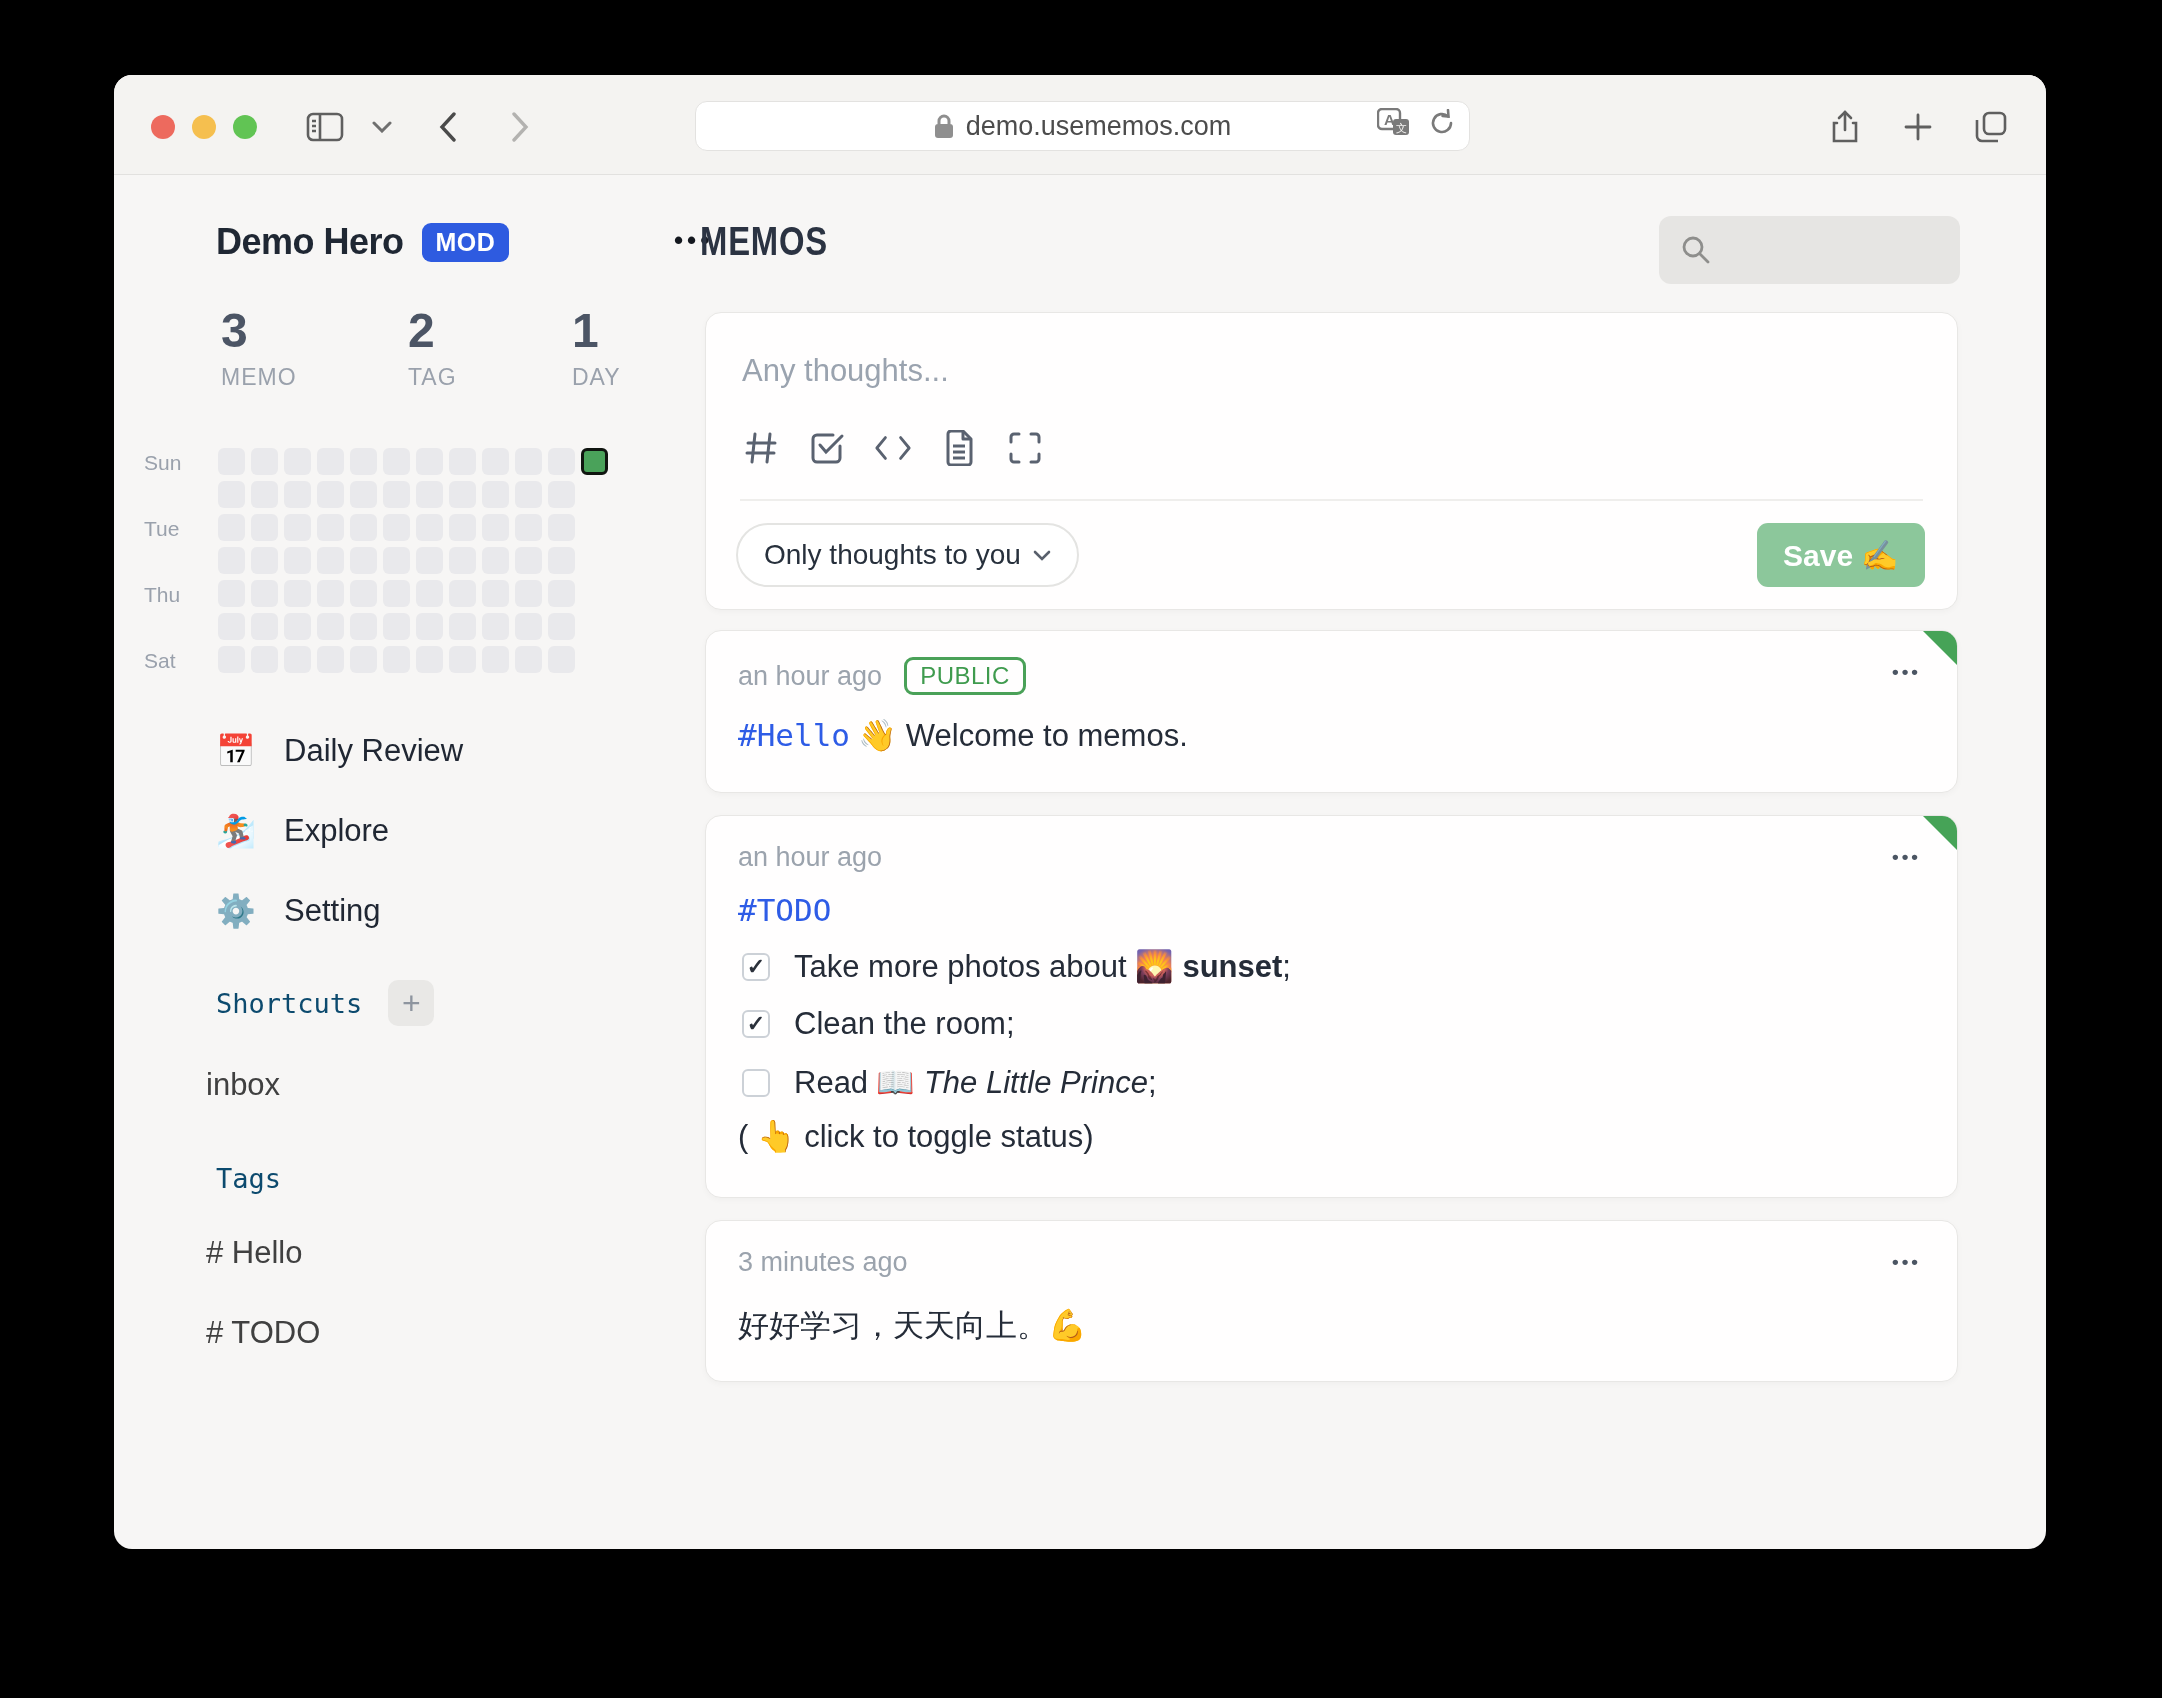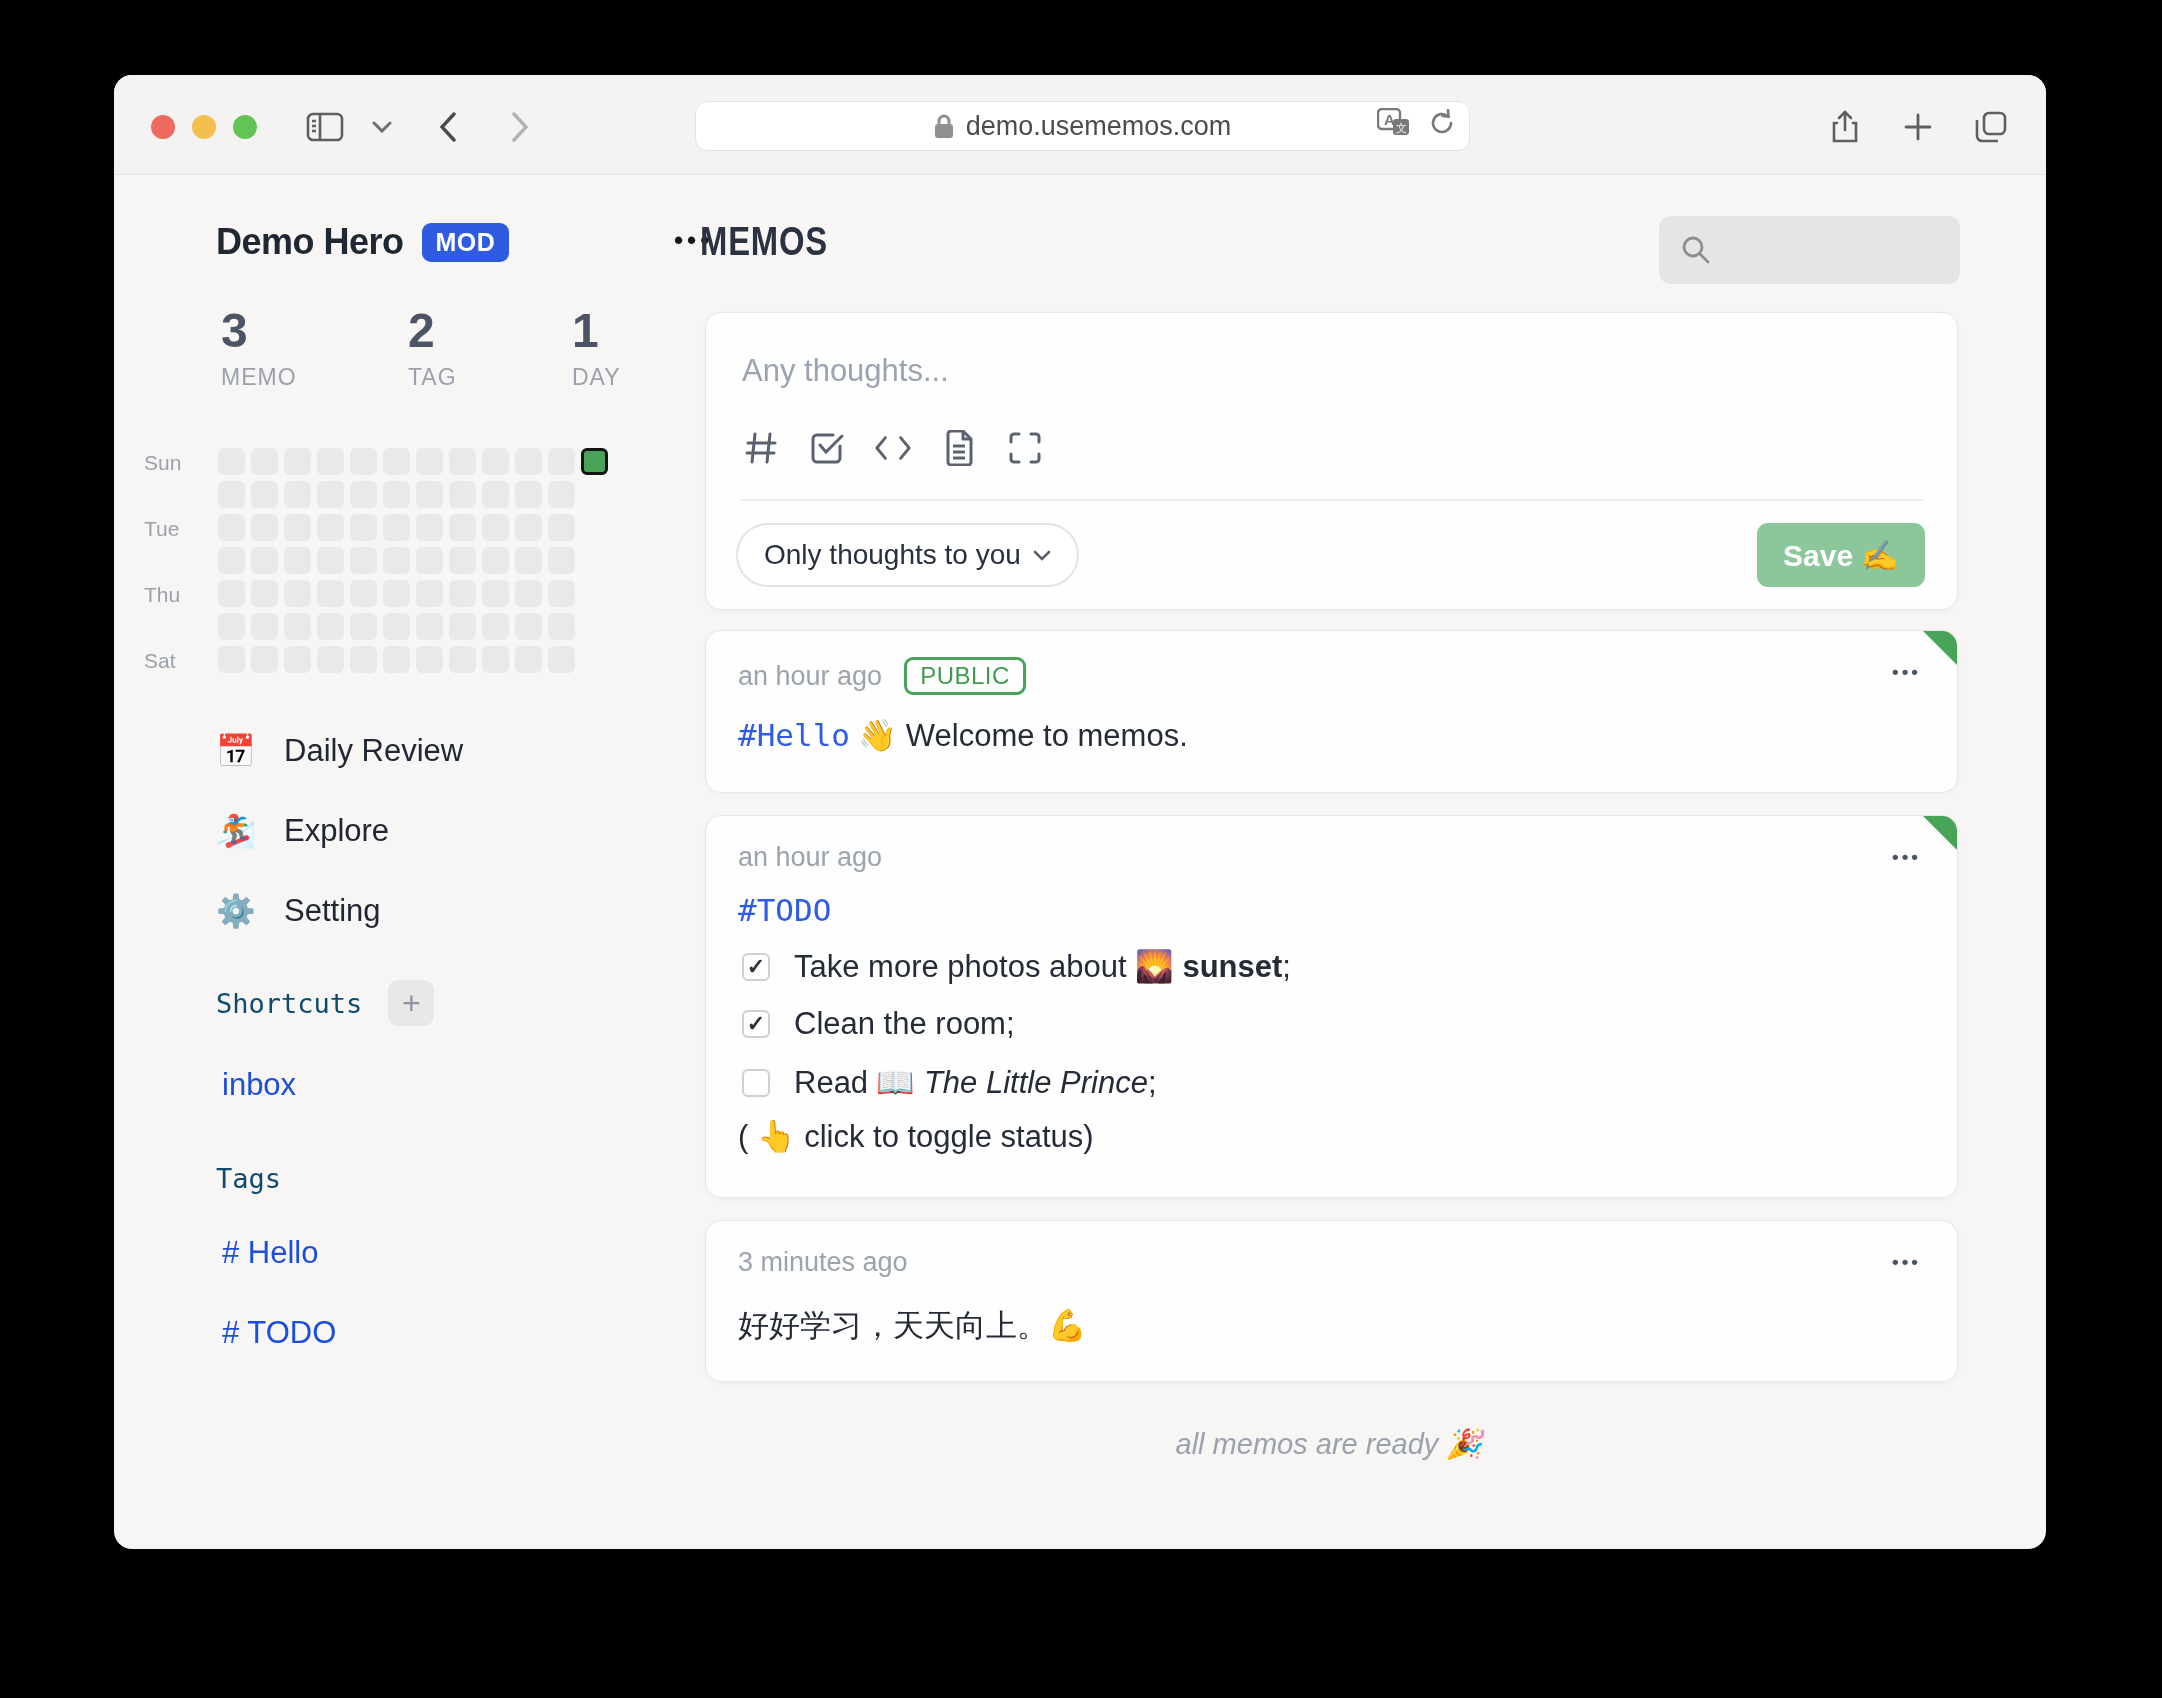--- a/index.html
+++ b/index.html
@@ -42,21 +42,21 @@
   .hm-label { position:absolute; width:70px; text-align:left; left:-74px; font-size:21px; color:#9aa1ac; }
 
   .nav-item { position:absolute; left:102px; display:flex; align-items:center; gap:22px; height:48px; }
   .nav-item .emoji { font-size:32px; width:46px; }
   .nav-item .txt { font-size:31px; color:#202733; }
 
   .section-row { position:absolute; left:102px; display:flex; align-items:center; gap:26px; }
   .section-label { font-family:"DejaVu Sans Mono", monospace; font-size:27px; color:#0c4a6e; }
   .add-btn { width:46px; height:46px; background:#e9e8e6; border-radius:10px; color:#8e959f;
     font-size:32px; display:flex; align-items:center; justify-content:center; }
-  .side-link { position:absolute; left:108px; font-size:31px; color:#1d4ed8; }
+  .side-link { position:absolute; left:92px; font-size:31px; color:#404040; }
 
   
   .page-title { position:absolute; left:586px; top:144px; font-size:40px; font-weight:800; color:#2b3342;
     transform:scaleX(0.82); transform-origin:left center; letter-spacing:1px; }
   .searchbox { position:absolute; left:1545px; top:141px; width:301px; height:68px; background:#e6e5e3;
     border-radius:12px; display:flex; align-items:center; padding-left:22px; color:#8e8e8c; }
 
   .card { position:absolute; left:591px; width:1253px; background:#fffefe; border:1px solid #e8e7e5;
     border-radius:16px; box-shadow:0 2px 6px rgba(0,0,0,0.03); overflow:hidden; }
   .ribbon { position:absolute; top:0; right:0; width:34px; height:34px; background:#46a357;
@@ -394,15 +394,14 @@
   </div>
 
   <div class="card" style="top:1145px; height:162px;">
     <div class="memo-head">
       <span class="memo-time">3 minutes ago</span>
     </div>
     <div class="memo-dots">•••</div>
     <div class="memo-line" style="top:84px;">好好学习，天天向上。💪</div>
   </div>
 
-  <div class="feed-footer">all memos are ready 🎉</div>
 
 </div>
 
 </body></html>

